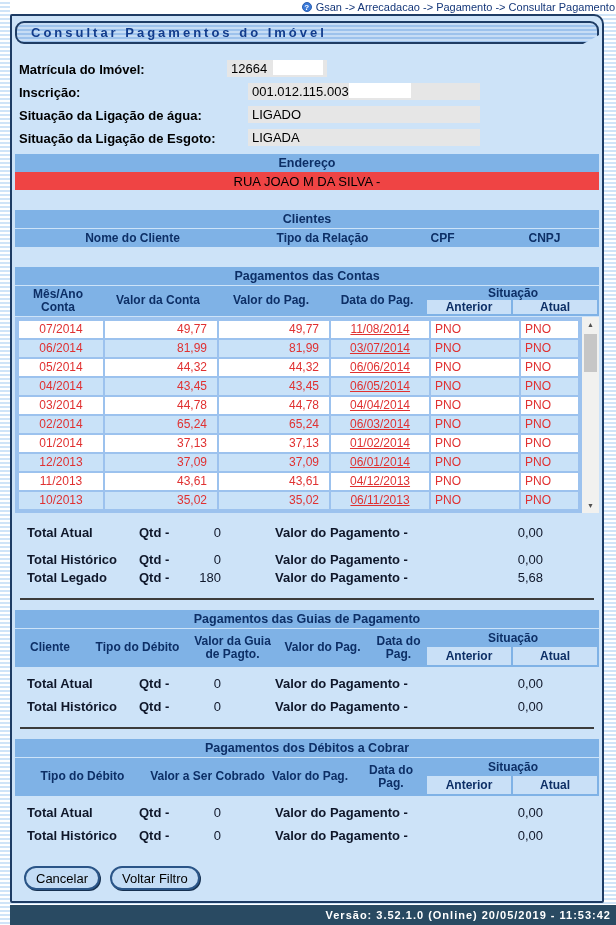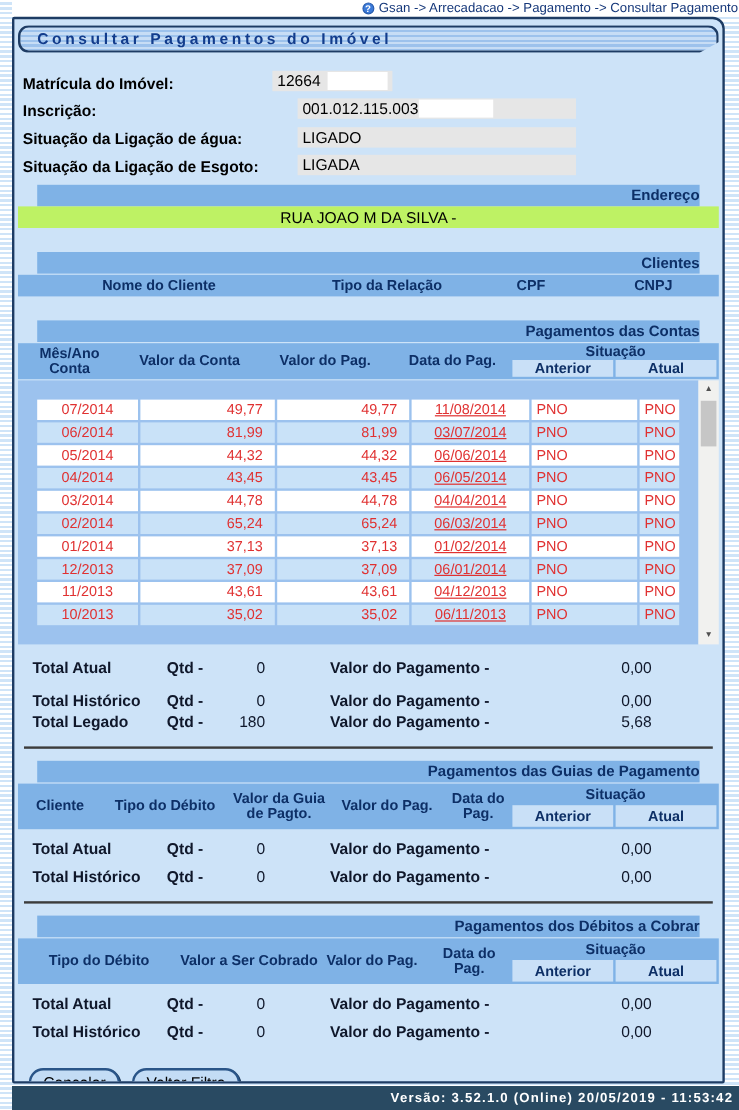--- a/index.html
+++ b/index.html
@@ -29,24 +29,24 @@
   .formzone { margin-top:14px; }
   .frow { display:flex; align-items:flex-end; height:19px; margin-bottom:4px; padding-left:7px; }
   .flabel { width:208px; font-size:13px; font-weight:bold; color:#000; }
   .inpwrap { position:relative; display:inline-block; }
   .fval { border:0; background:#e6e6e6; height:17px; font-size:13px; padding:0 4px;
     font-family:"Liberation Sans",sans-serif; color:#000; }
   .w-small { width:100px; } .w-med { width:232px;margin-left:21px; }
   .redact { position:absolute; top:1px; height:15px; background:#ffffff; }
   .r1 { left:46px; width:50px; } .r2 { left:122px; width:62px; }
   
-  .secbar { margin:0 19px; height:18px; background:#7fb2e6; color:#0d2f66;
-    font-size:12.5px; font-weight:bold; line-height:18px; text-align:right; }
-  
-  .addr-row { margin:0 3px; height:18px; background:#bef264; display:flex;
+  .secbar { margin:0 3px; height:18px; background:#7fb2e6; color:#0d2f66;
+    font-size:12.5px; font-weight:bold; line-height:18px; text-align:center; }
+  
+  .addr-row { margin:0 3px; height:18px; background:#ef4444; display:flex;
     justify-content:center; align-items:center; gap:34px; font-size:13px; color:#000; }
   
   .cli-cols { margin:1px 3px 0 3px; height:18px; background:#7fb2e6; display:flex;
     color:#0d2f66; font-size:12px; font-weight:bold; }
   .cli-c { line-height:18px; text-align:center; }
   .cli-c1{width:235px;} .cli-c2{width:145px;} .cli-c3{width:95px;} .cli-c4{width:109px;}
   
   .thead { margin:1px 3px 0 3px; background:#7fb2e6; display:flex;
     color:#0d2f66; font-size:12px; font-weight:bold; }
   .h30 { height:30px; } .h38 { height:38px; }
@@ -57,21 +57,21 @@
   .sit-boxes { flex:1; display:flex; gap:2px; padding-right:2px; margin-bottom:2px; }
   .sit-box { flex:1; background:#c9e0f7; display:flex; align-items:center; justify-content:center; }
   
   .ct1{width:86px;} .ct2{width:114px;} .ct3{width:112px;} .ct4{width:100px;}
   
   .gt1{width:70px;} .gt2{width:105px;} .gt3{width:85px;} .gt4{width:95px;} .gt5{width:57px;}
   
   .dt1{width:135px;} .dt2{width:115px;} .dt3{width:90px;} .dt4{width:72px;}
   
   .scrollzone { margin:1px 3px 0 3px; display:flex; }
-  .rows { flex:1; background:#9cc2ee; padding:16px; display:flex; flex-direction:column; gap:2px; }
+  .rows { flex:1; background:#9cc2ee; padding:4px; display:flex; flex-direction:column; gap:2px; }
   .crow { display:flex; gap:2px; }
   .c { height:17px; line-height:17px; font-size:12px; color:#e03131; background:#fff; overflow:hidden; }
   .crow.alt .c { background:#c9e2f8; }
   .c-mes { width:84px; text-align:center; }
   .c-n1 { width:112px; text-align:right; padding-right:10px; }
   .c-n2 { width:110px; text-align:right; padding-right:10px; }
   .c-date { width:98px; text-align:center; text-decoration:underline; cursor:pointer; }
   .c-sa { width:88px; padding-left:4px; }
   .c-sb { flex:1; padding-left:4px; }
   

